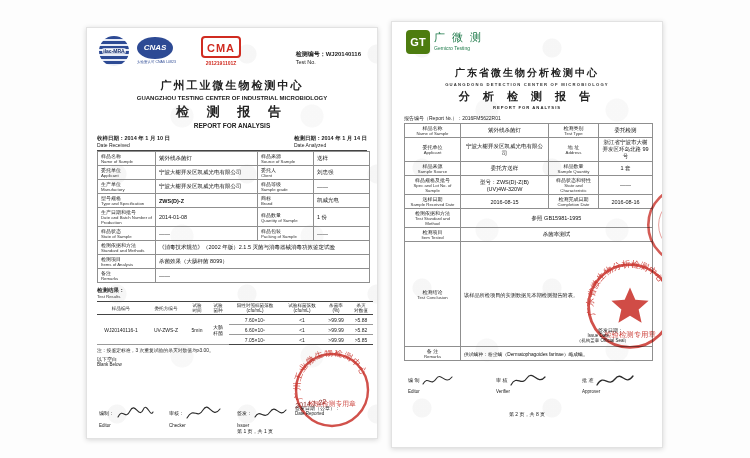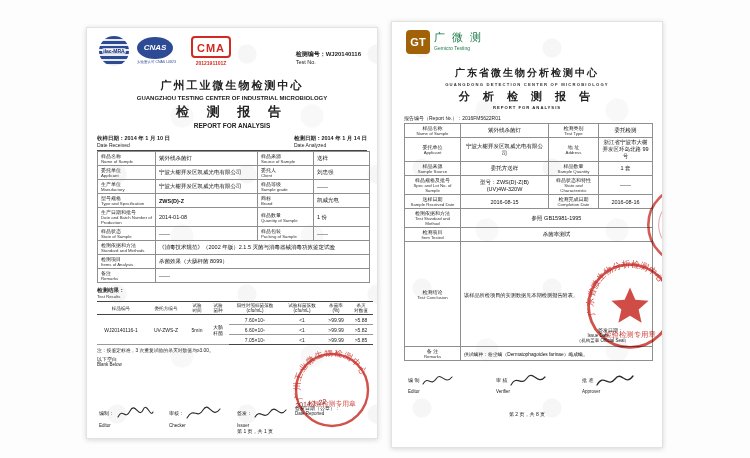--- a/index.html
+++ b/index.html
@@ -18,21 +18,21 @@
   .logo-row{position:relative;height:42px;}
   .logo-ilac{position:absolute;left:2px;top:2px;width:30px;height:30px;border-radius:50%;
     background:repeating-linear-gradient(180deg,#2d4a94 0 3px,#e8ecf7 3px 5px);
     display:flex;align-items:center;justify-content:center;}
   .logo-ilac span{font-size:5px;font-weight:bold;color:#1d3470;background:rgba(255,255,255,.75);
     padding:0 1px;border-radius:2px;}
   .logo-cnas{position:absolute;left:40px;top:3px;text-align:center;}
   .cnas-oval{display:block;width:36px;height:22px;border-radius:50%;background:#2d4a94;color:#fff;
     font-weight:bold;font-style:italic;font-size:8px;line-height:22px;}
   .cnas-sub{display:block;font-size:3.5px;color:#2d4a94;margin-top:1px;}
-  .logo-cma{position:absolute;left:94px;top:2px;text-align:center;}
+  .logo-cma{position:absolute;left:104px;top:2px;text-align:center;}
   .cma-box{display:block;width:40px;height:22px;border:2px solid #d02b20;border-radius:4px;color:#d02b20;
     font-weight:bold;font-size:11px;line-height:21px;letter-spacing:1px;box-sizing:border-box;}
   .cma-no{display:block;font-size:5px;color:#d02b20;font-weight:bold;margin-top:2px;}
   .testno{position:absolute;right:6px;top:16px;text-align:left;}
   .testno .tn1{font-size:6px;font-weight:bold;color:#222;}
   .testno .tn2{font-size:5.5px;color:#222;}
 
   .title-block{text-align:center;margin-top:2px;}
   .t-cn{font-size:11px;font-weight:bold;letter-spacing:2px;}
   .t-en{font-size:6px;font-weight:bold;margin-top:2px;}
@@ -75,21 +75,21 @@
   .sig-area{position:relative;margin-top:24px;height:54px;}
   .sig-group{position:absolute;font-size:5px;}
   .sig-lab{font-size:5px;} .sig-lab-en{font-size:4.5px;}
   .sig{vertical-align:middle;}
   .page-no{font-size:5px;margin-top:0px;}
   .doc-right .page-no{text-align:center;margin-top:6px;}
 
   
   .gw-head{position:relative;height:34px;margin-top:2px;}
   .gw-logo{position:absolute;left:2px;top:0;display:flex;align-items:flex-start;}
-  .gw-mark{width:24px;height:24px;background:#a16207;border-radius:4px;color:#fff;font-weight:bold;
+  .gw-mark{width:24px;height:24px;background:#4d7c0f;border-radius:4px;color:#fff;font-weight:bold;
     font-size:11px;display:flex;align-items:center;justify-content:center;}
   .gw-names{margin-left:4px;}
   .gw-cn{font-size:11px;font-weight:normal;color:#1e7a4a;letter-spacing:2px;}
   .gw-en{font-size:5px;color:#1e7a4a;}
   .report-no{font-size:5px;margin-top:5px;}
 
   .concl-cell{height:102px;vertical-align:bottom !important;position:relative;}
   .concl-text{font-size:5.2px;text-align:left;margin-bottom:28px;}
   .concl-issue{font-size:5px;text-align:right;padding-right:26px;}
   .concl-issue-en{font-size:4.5px;text-align:right;padding-right:40px;}

